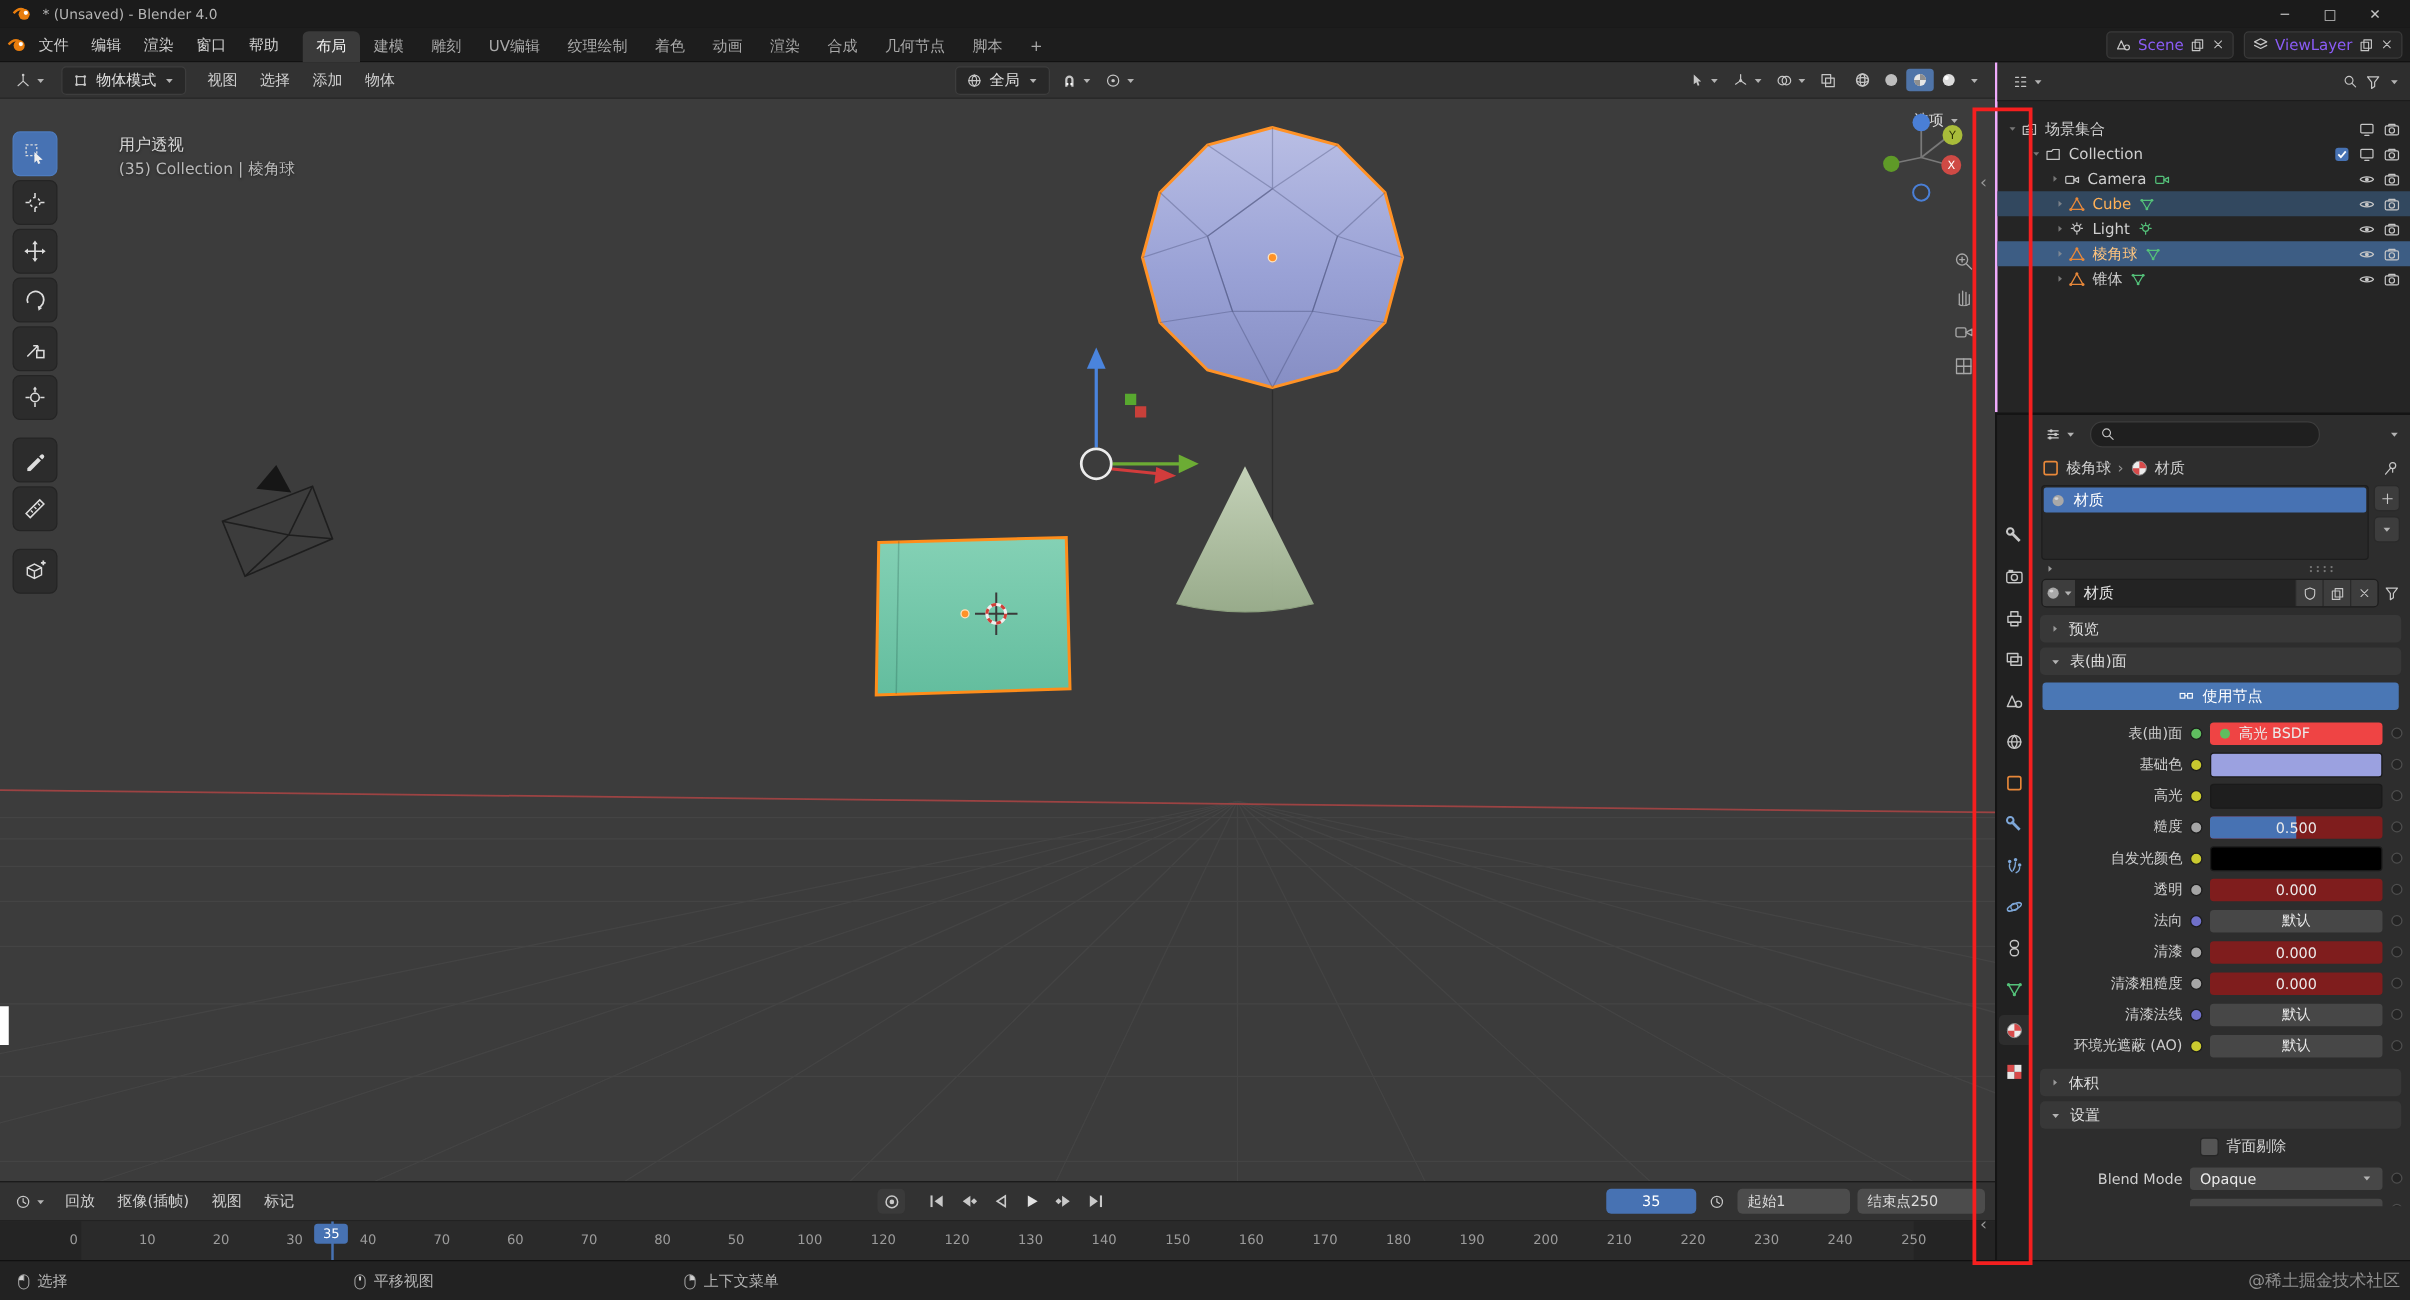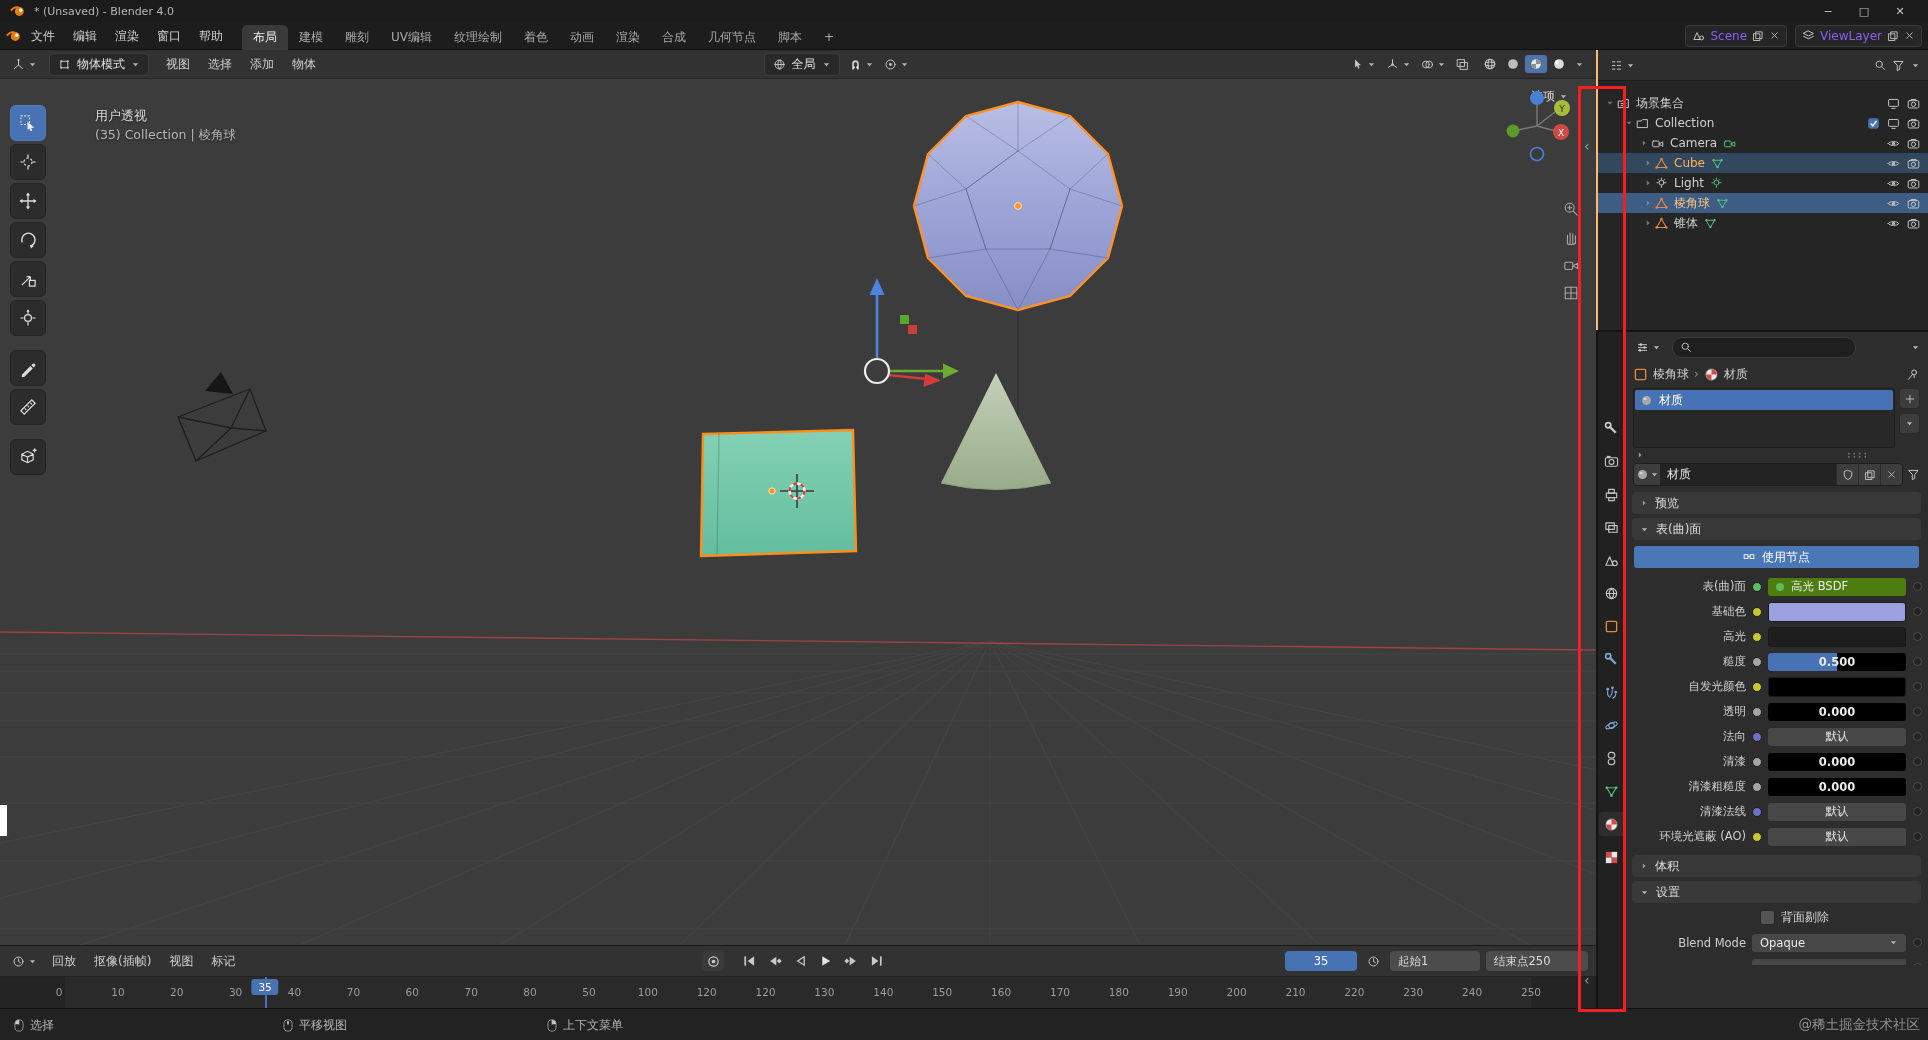--- a/index.html
+++ b/index.html
@@ -57,21 +57,21 @@
   .range-field{height:20px;background:#4c4c4c;border-radius:4px;color:#dcdcdc;display:flex;align-items:center;
                padding:0 8px;font-size:11.5px;}
   .tl-ruler{position:relative;height:32px;background:#2a2a2a;overflow:hidden;}
   .ruler-num{position:absolute;top:9px;transform:translateX(-50%);font-size:10.5px;color:#9c9c9c;}
   .range-dim{position:absolute;top:0;bottom:0;background:rgba(0,0,0,.14);}
   .playhead{position:absolute;top:0;bottom:0;width:2px;background:#4772b3;}
   .playhead-chip{position:absolute;top:2px;transform:translateX(-50%);background:#4772b3;color:#fff;
                  font-size:10.5px;line-height:16px;padding:0 7px;border-radius:3px;}
   
   .outliner{position:absolute;left:1596px;top:50px;width:332px;height:280px;background:#252525;
-            border-left:2px solid #fdba74;box-sizing:border-box;}
+            border-left:2px solid #f0abfc;box-sizing:border-box;}
   .ol-header{height:30px;background:#2e2e2e;display:flex;align-items:center;gap:6px;padding:0 8px;
              border-bottom:1px solid #1c1c1c;}
   .ol-tree{padding-top:12px;}
   .ol-row{height:20px;display:flex;align-items:center;gap:3px;padding-right:8px;color:#cfcfcf;font-size:12px;}
   .ol-row .name{margin:0 3px;white-space:nowrap;}
   .ol-row.selected{background:#32485f;}
   .ol-row.active{background:#3d5d84;}
   .ol-row.selected .name{color:#ffb157;}
   .ol-row.active .name{color:#ffc57e;}
   .ol-exp{opacity:.7;display:flex;}
@@ -108,24 +108,24 @@
              padding:0 8px;margin:4px 7px 0 8px;color:#dedede;}
   .use-nodes{height:22px;background:#4a77b5;border-radius:3px;margin:6px 9px 4px 10px;display:flex;
              align-items:center;justify-content:center;gap:7px;color:#fff;}
   .prows{padding:2px 6px 2px 4px;}
   .prow{height:25px;display:flex;align-items:center;gap:6px;}
   .plabel{width:118px;text-align:right;color:#cfcfcf;flex:none;font-size:11.5px;white-space:nowrap;overflow:hidden;}
   .socket{width:8px;height:8px;border-radius:50%;flex:none;border:1px solid #1c1c1c;}
   .pwidget{flex:1;height:18px;border-radius:3px;position:relative;display:flex;align-items:center;
            justify-content:center;overflow:hidden;font-size:11.5px;color:#ebebeb;}
   .w-field{background:#474747;}
-  .w-shader{background:#4d7c0f;justify-content:flex-start;padding:0 8px;gap:7px;}
+  .w-shader{background:#ef4444;justify-content:flex-start;padding:0 8px;gap:7px;}
   .shader-dot{width:8px;height:8px;border-radius:50%;background:#5fbd5f;}
   .w-color{border:1px solid #1a1a1a;}
-  .w-slider{background:#000000;font-weight:bold;}
+  .w-slider{background:#7f1d1d;}
   .w-slider .fill{position:absolute;left:0;top:0;bottom:0;background:#4772b3;}
   .w-slider .val,.w-field .val{position:relative;z-index:1;}
   .decor{width:7px;height:7px;border-radius:50%;background:#242424;border:1px solid #4e4e4e;flex:none;margin-left:1px;}
   .srow{display:flex;align-items:center;height:25px;gap:6px;}
   .checkbox{width:13px;height:13px;background:#545454;border:1px solid #262626;border-radius:3px;flex:none;}
   .prow-clip{height:10px;overflow:hidden;}
   
   .statusbar{position:absolute;left:0;top:1008px;width:100%;height:32px;background:#222222;border-top:1px solid #101010;}
   .status-item{position:absolute;top:0;height:32px;display:flex;align-items:center;gap:6px;color:#b4b4b4;}
   .watermark{position:absolute;right:8px;top:0;height:32px;display:flex;align-items:center;color:#8f8f8f;font-size:13.5px;}

